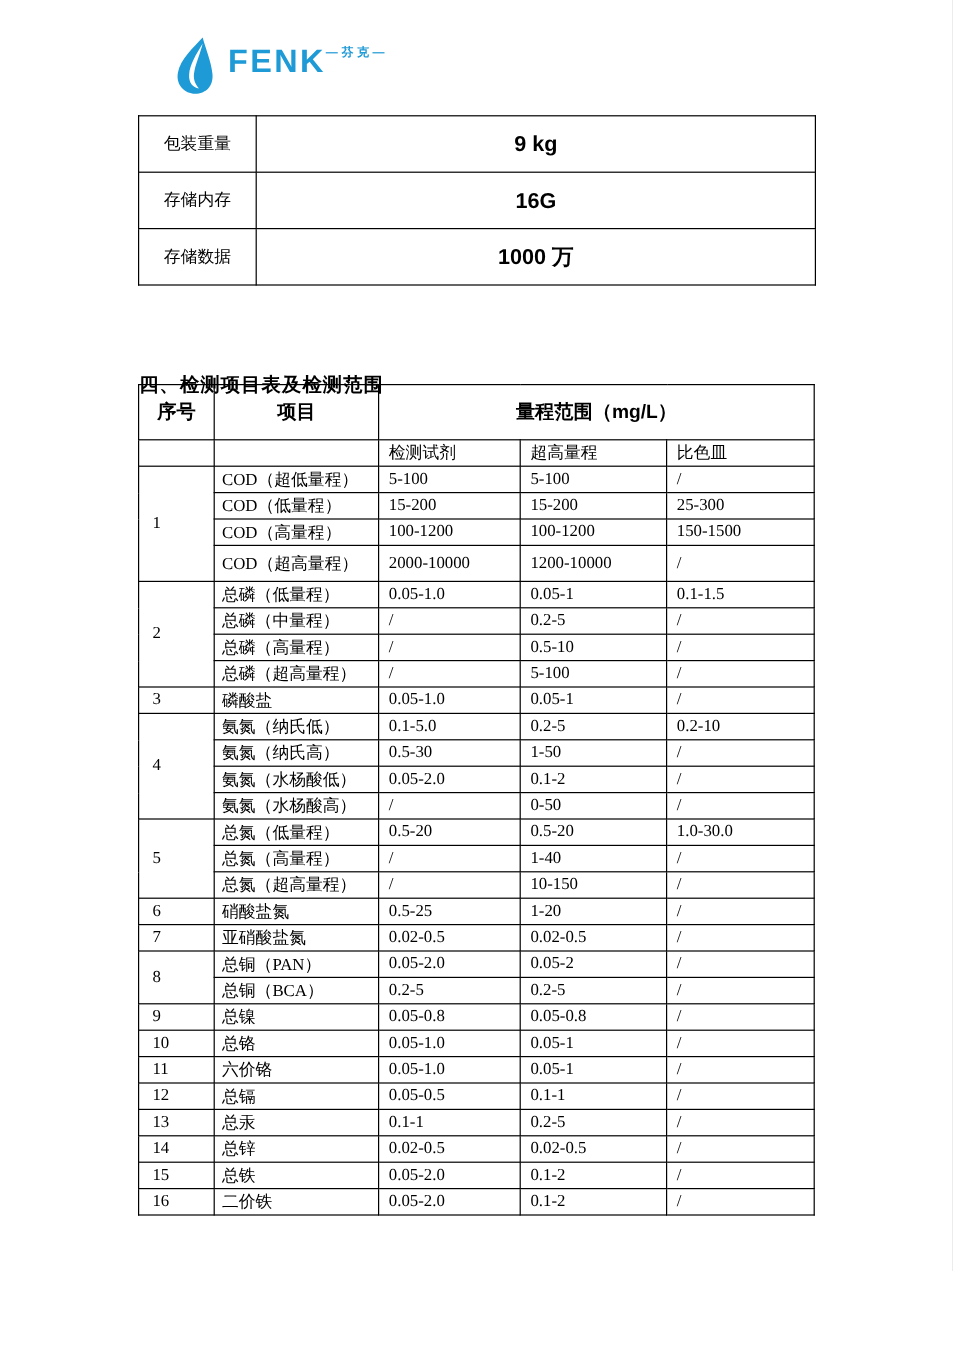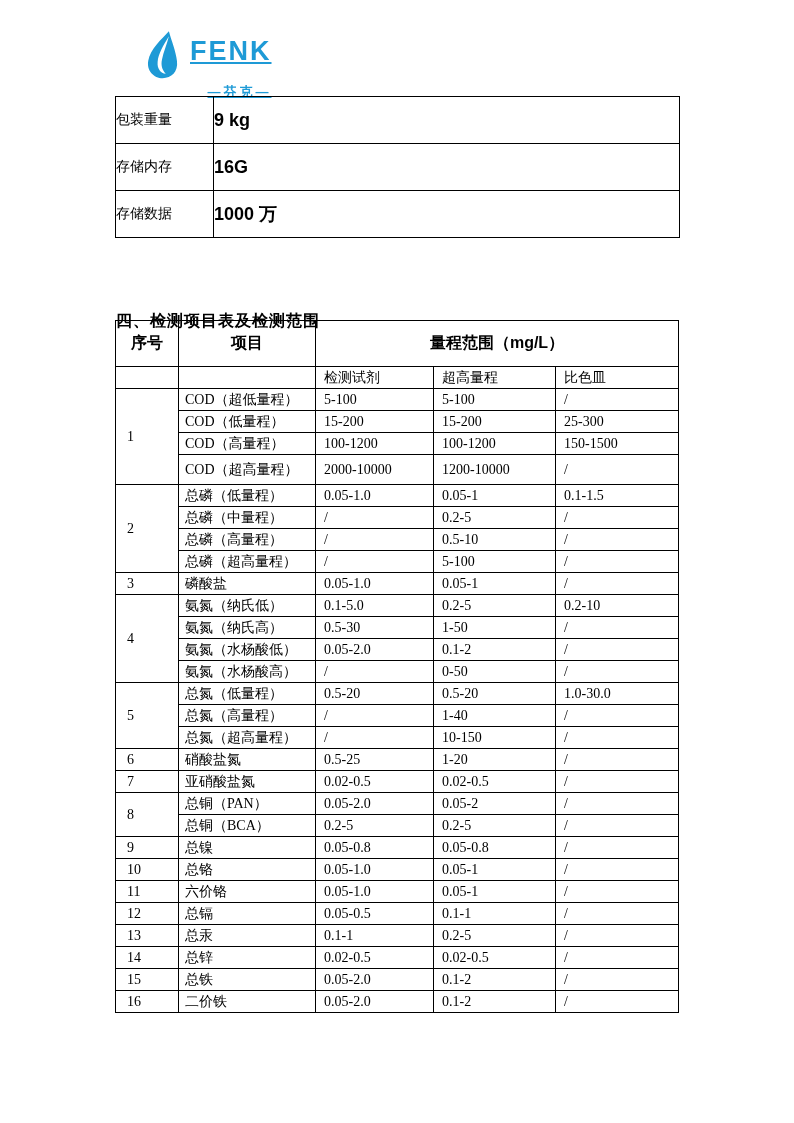--- a/index.html
+++ b/index.html
@@ -5,36 +5,36 @@
   * { margin:0; padding:0; box-sizing:border-box; }
   body { background:#888; font-family:"Liberation Serif","DejaVu Serif",serif; }
   .page {
     position:relative; width:794px; height:1123px; margin:0 auto;
     background:#fff; color:#000; overflow:hidden;
   }
 
   
   .logo { position:absolute; left:140px; top:30px; display:flex; align-items:flex-start; color:var(--brand,#1E9AD6); }
   .logo-icon { width:44px; height:50px; margin-right:6px; }
-  .logo-text { display:flex; flex-direction:column; align-items:flex-end; padding-top:8px;text-decoration:underline; }
+  .logo-text { display:flex; flex-direction:row; align-items:flex-start; padding-top:8px; }
   .brand {
     font-family:"Liberation Sans","DejaVu Sans",sans-serif;
     font-weight:bold; font-size:27px; line-height:1; letter-spacing:2px;
   }
   .brand-sub {
     font-family:"Liberation Sans","DejaVu Sans",sans-serif;
-    font-weight:bold; font-size:13px; line-height:1; margin-top:20px; letter-spacing:3px;
+    font-weight:bold; font-size:10px; line-height:1; margin-top:2px; letter-spacing:3px;
   }
 
   
   .specs-table {
     position:absolute; left:115px; top:96px; width:565px;
     border-collapse:collapse; table-layout:fixed;
   }
-  .specs-table td { border:1.5px solid #000; height:47px; font-size:14px; text-align:left; vertical-align:middle; }
+  .specs-table td { border:1.5px solid #000; height:47px; font-size:14px; text-align:center; vertical-align:middle; }
   .specs-table td.spec-label { width:98px; }
   .specs-table td.spec-value {
     font-family:"Liberation Sans","DejaVu Sans",sans-serif;
     font-weight:bold; font-size:18px;
   }
 
   
   .section-heading {
     position:absolute; left:116px; top:286px;
     font-family:"Liberation Sans","DejaVu Sans",sans-serif;

